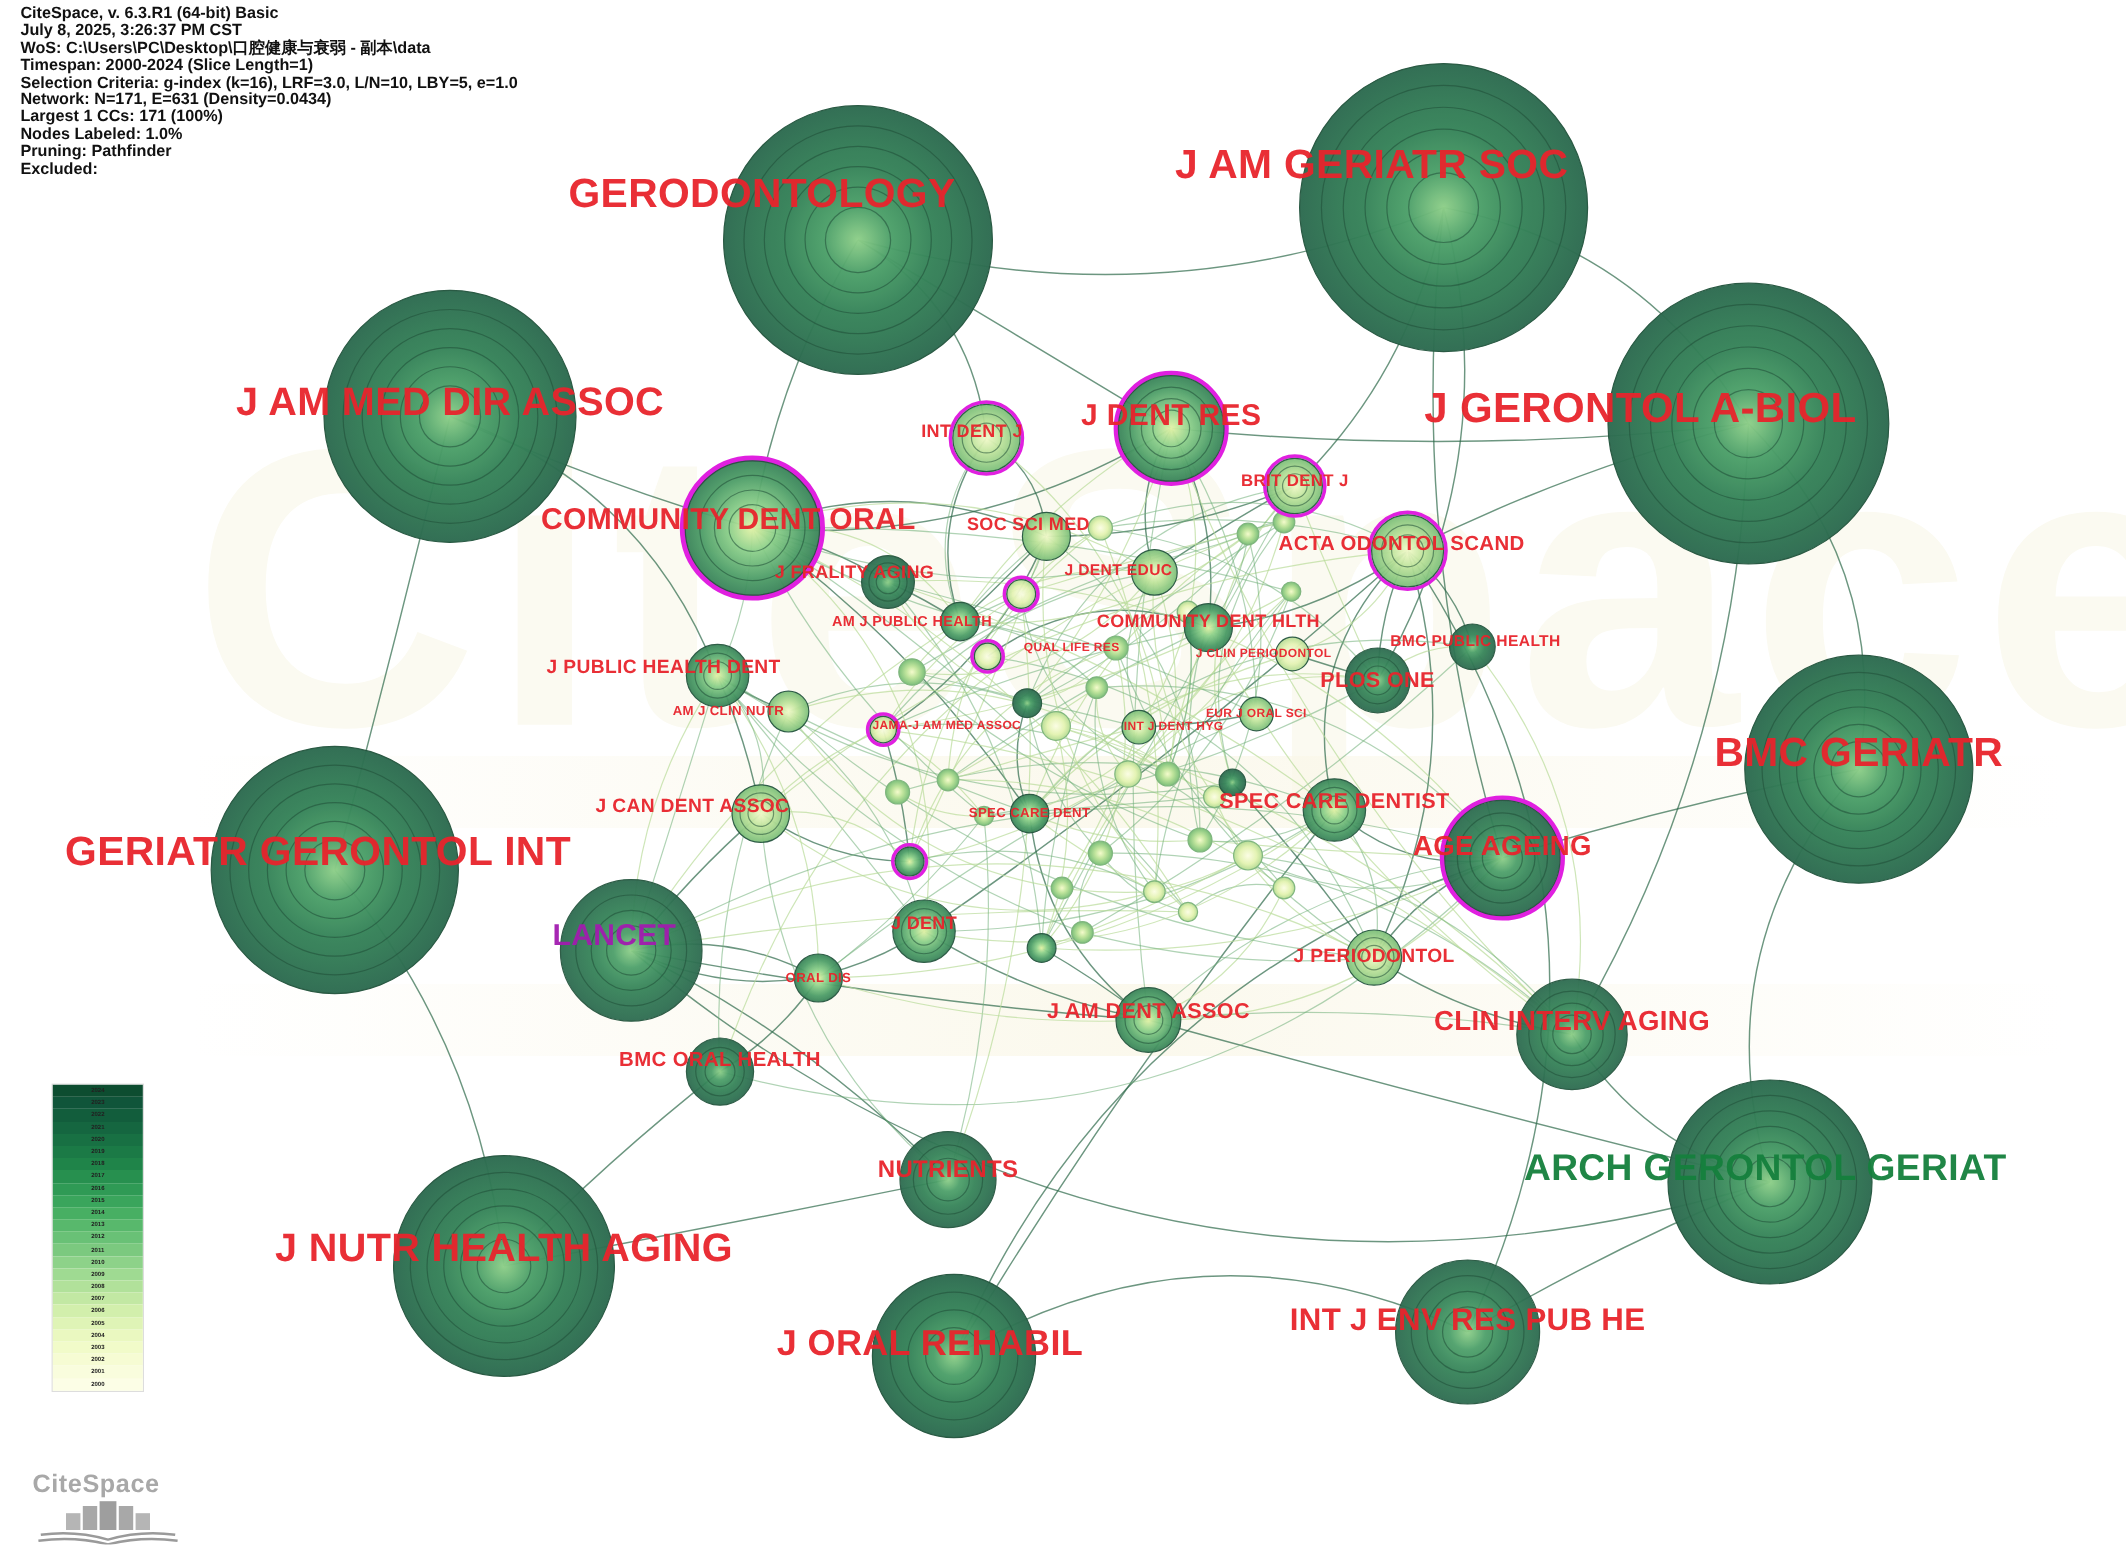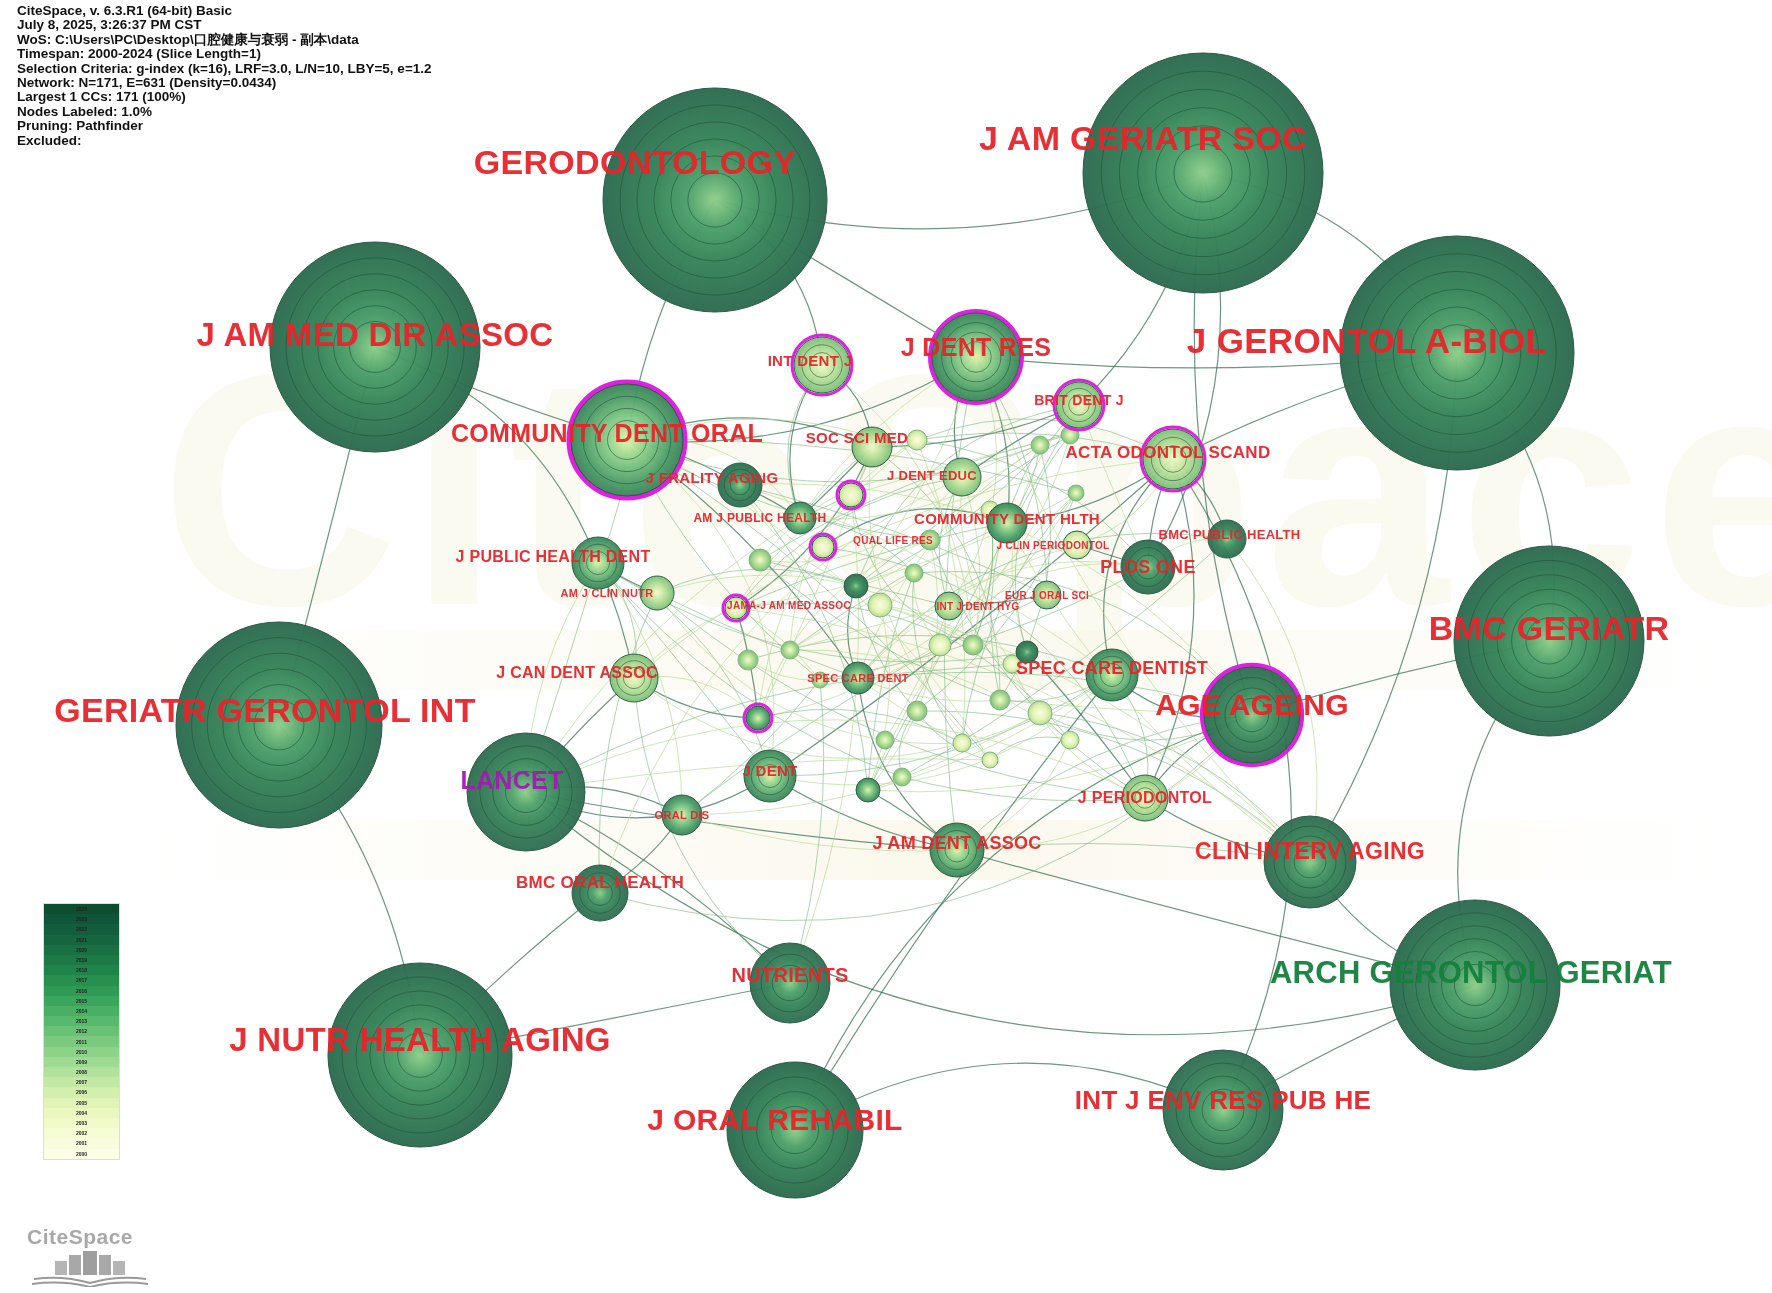--- a/index.html
+++ b/index.html
@@ -581,21 +581,21 @@
     <div class="node-label" style="left: 635px; top: 162px; font-size: 34px; color: rgb(232, 36, 44);">GERODONTOLOGY</div>
     <div class="node-label" style="left: 375px; top: 335px; font-size: 33px; color: rgb(232, 36, 44);">J AM MED DIR ASSOC</div>
     <div class="node-label" style="left: 265px; top: 710px; font-size: 34px; color: rgb(232, 36, 44);">GERIATR GERONTOL INT</div>
     <div class="node-label" style="left: 1549px; top: 628px; font-size: 34px; color: rgb(232, 36, 44);">BMC GERIATR</div>
     <div class="node-label" style="left: 420px; top: 1040px; font-size: 33px; color: rgb(232, 36, 44);">J NUTR HEALTH AGING</div>
     <div class="node-label" style="left: 1471px; top: 973px; font-size: 31px; color: #15803d;">ARCH GERONTOL GERIAT</div>
     <div class="node-label" style="left: 775px; top: 1120px; font-size: 30px; color: rgb(232, 36, 44);">J ORAL REHABIL</div>
     <div class="node-label" style="left: 1223px; top: 1100px; font-size: 26px; color: rgb(232, 36, 44);">INT J ENV RES PUB HE</div>
     <div class="node-label" style="left: 512px; top: 780px; font-size: 25px; color: #a21caf; text-align: center;">LANCET</div>
     <div class="node-label" style="left: 607px; top: 433px; font-size: 25px; color: rgb(232, 36, 44);">COMMUNITY DENT ORAL</div>
-    <div class="node-label" style="left: 1252px; top: 705px; font-size: 30px; color: rgb(232, 36, 44);">AGE AGEING</div>
+    <div class="node-label" style="left: 1252px; top: 705px; font-size: 23px; color: rgb(232, 36, 44);">AGE AGEING</div>
     <div class="node-label" style="left: 1310px; top: 851px; font-size: 23px; color: rgb(232, 36, 44);">CLIN INTERV AGING</div>
     <div class="node-label" style="left: 976px; top: 347px; font-size: 25px; color: rgb(232, 36, 44);">J DENT RES</div>
     <div class="node-label" style="left: 790px; top: 975px; font-size: 20px; color: rgb(232, 36, 44);">NUTRIENTS</div>
     <div class="node-label" style="left: 1168px; top: 453px; font-size: 17px; color: rgb(232, 36, 44);">ACTA ODONTOL SCAND</div>
     <div class="node-label" style="left: 810px; top: 360px; font-size: 15px; color: rgb(232, 36, 44);">INT DENT J</div>
     <div class="node-label" style="left: 600px; top: 883px; font-size: 17px; color: rgb(232, 36, 44);">BMC ORAL HEALTH</div>
     <div class="node-label" style="left: 1148px; top: 567px; font-size: 18px; color: rgb(232, 36, 44);">PLOS ONE</div>
     <div class="node-label" style="left: 957px; top: 843px; font-size: 18px; color: rgb(232, 36, 44);">J AM DENT ASSOC</div>
     <div class="node-label" style="left: 553px; top: 557px; font-size: 16px; color: rgb(232, 36, 44);">J PUBLIC HEALTH DENT</div>
     <div class="node-label" style="left: 1112px; top: 668px; font-size: 18px; color: rgb(232, 36, 44);">SPEC CARE DENTIST</div>
@@ -617,21 +617,21 @@
     <div class="node-label" style="left: 1047px; top: 595px; font-size: 10px; color: rgb(232, 36, 44);">EUR J ORAL SCI</div>
     <div class="node-label" style="left: 893px; top: 540px; font-size: 10px; color: rgb(232, 36, 44);">QUAL LIFE RES</div>
     <div class="node-label" style="left: 789px; top: 605px; font-size: 10px; color: rgb(232, 36, 44);">JAMA-J AM MED ASSOC</div>
   </div>
 
 <div id="header-info">
   <div>CiteSpace, v. 6.3.R1 (64-bit) Basic</div>
   <div>July 8, 2025, 3:26:37 PM CST</div>
   <div>WoS: C:\Users\PC\Desktop\口腔健康与衰弱 - 副本\data</div>
   <div>Timespan: 2000-2024 (Slice Length=1)</div>
-  <div>Selection Criteria: g-index (k=16), LRF=3.0, L/N=10, LBY=5, e=1.2</div>
+  <div>Selection Criteria: g-index (k=16), LRF=3.0, L/N=10, LBY=5, e=1.0</div>
   <div>Network: N=171, E=631 (Density=0.0434)</div>
   <div>Largest 1 CCs: 171 (100%)</div>
   <div>Nodes Labeled: 1.0%</div>
   <div>Pruning: Pathfinder</div>
   <div>Excluded:</div>
 </div>
 
 <div id="legend">
     <div class="legend-row" style="background: rgb(13, 77, 48);">2024</div>
     <div class="legend-row" style="background: rgb(16, 85, 58);">2023</div>

